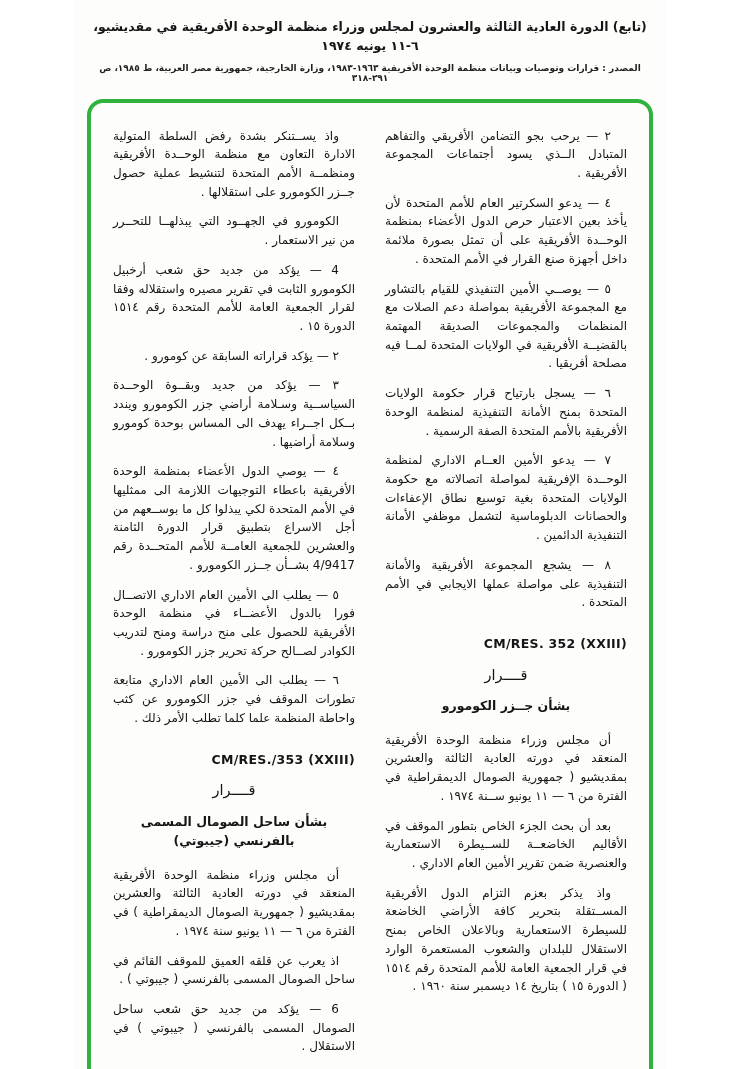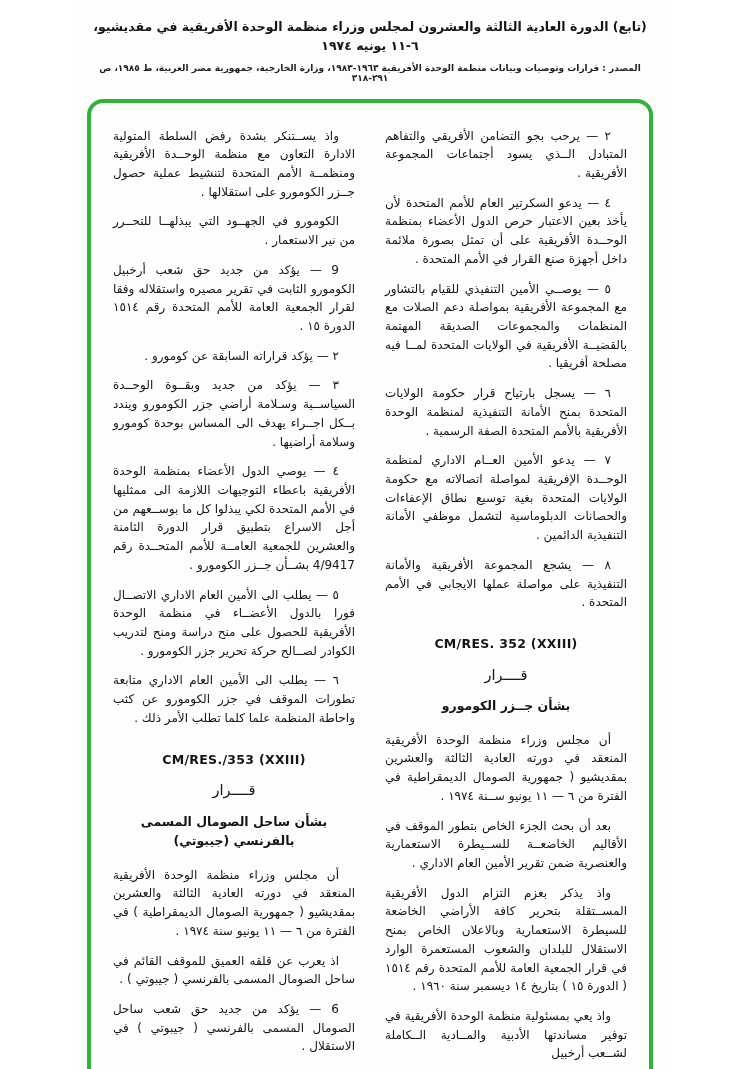--- a/index.html
+++ b/index.html
@@ -30,21 +30,21 @@
   .para {
     font-size: 12px;
     line-height: 1.56;
     text-align: justify;
     text-justify: inter-word;
     margin: 0 0 11px;
   }
   .style-para, .style-num { text-indent: 16px; }
   .style-ref {
     direction: ltr;
-    text-align: center;
+    text-align: right;
     font-weight: bold;
     font-size: 12.5px;
     margin: 22px 0 10px;
     text-indent: 0;
     letter-spacing: 0.3px;
   }
   .style-heading {
     text-align: center;
     font-weight: normal;
     font-size: 14.5px;
@@ -78,26 +78,25 @@
         <div class="para style-num">٥ — يوصــي الأمين التنفيذي للقيام بالتشاور مع المجموعة الأفريقية بمواصلة دعم الصلات مع المنظمات والمجموعات الصديقة المهتمة بالقضيــة الأفريقية في الولايات المتحدة لمــا فيه مصلحة أفريقيا .</div>
         <div class="para style-num">٦ — يسجل بارتياح قرار حكومة الولايات المتحدة بمنح الأمانة التنفيذية لمنظمة الوحدة الأفريقية بالأمم المتحدة الصفة الرسمية .</div>
         <div class="para style-num">٧ — يدعو الأمين العــام الاداري لمنظمة الوحــدة الإفريقية لمواصلة اتصالاته مع حكومة الولايات المتحدة بغية توسيع نطاق الإعفاءات والحصانات الدبلوماسية لتشمل موظفي الأمانة التنفيذية الدائمين .</div>
         <div class="para style-num">٨ — يشجع المجموعة الأفريقية والأمانة التنفيذية على مواصلة عملها الايجابي في الأمم المتحدة .</div>
         <div class="para style-ref">CM/RES. 352 (XXIII)</div>
         <div class="para style-heading">قــــرار</div>
         <div class="para style-subheading">بشأن جــزر الكومورو</div>
         <div class="para style-para">أن مجلس وزراء منظمة الوحدة الأفريقية المنعقد في دورته العادية الثالثة والعشرين بمقديشيو ( جمهورية الصومال الديمقراطية في الفترة من ٦ — ١١ يونيو ســنة ١٩٧٤ .</div>
         <div class="para style-para">بعد أن بحث الجزء الخاص بتطور الموقف في الأقاليم الخاضعــة للســيطرة الاستعمارية والعنصرية ضمن تقرير الأمين العام الاداري .</div>
         <div class="para style-para">واذ يذكر بعزم التزام الدول الأفريقية المســتقلة بتحرير كافة الأراضي الخاضعة للسيطرة الاستعمارية وبالاعلان الخاص بمنح الاستقلال للبلدان والشعوب المستعمرة الوارد في قرار الجمعية العامة للأمم المتحدة رقم ١٥١٤ ( الدورة ١٥ ) بتاريخ ١٤ ديسمبر سنة ١٩٦٠ .</div>
-        <div class="para style-para">واذ يعي بمسئولية منظمة الوحدة الأفريقية في توفير مساندتها الأدبية والمــادية الــكاملة لشــعب أرخبيل</div>
       </div>
     <div class="column" id="col-left">
         <div class="para style-para">واذ يســتنكر بشدة رفض السلطة المتولية الادارة التعاون مع منظمة الوحــدة الأفريقية ومنظمــة الأمم المتحدة لتنشيط عملية حصول جــزر الكومورو على استقلالها .</div>
         <div class="para style-para">الكومورو في الجهــود التي يبذلهــا للتحــرر من نير الاستعمار .</div>
-        <div class="para style-num">9 — يؤكد من جديد حق شعب أرخبيل الكومورو الثابت في تقرير مصيره واستقلاله وفقا لقرار الجمعية العامة للأمم المتحدة رقم ١٥١٤ الدورة ١٥ .</div>
+        <div class="para style-num">4 — يؤكد من جديد حق شعب أرخبيل الكومورو الثابت في تقرير مصيره واستقلاله وفقا لقرار الجمعية العامة للأمم المتحدة رقم ١٥١٤ الدورة ١٥ .</div>
         <div class="para style-num">٢ — يؤكد قراراته السابقة عن كومورو .</div>
         <div class="para style-num">٣ — يؤكد من جديد وبقــوة الوحــدة السياســية وسـلامة أراضي جزر الكومورو ويندد بــكل اجــراء يهدف الى المساس بوحدة كومورو وسلامة أراضيها .</div>
         <div class="para style-num">٤ — يوصي الدول الأعضاء بمنظمة الوحدة الأفريقية باعطاء التوجيهات اللازمة الى ممثليها في الأمم المتحدة لكي يبذلوا كل ما بوســعهم من أجل الاسراع بتطبيق قرار الدورة الثامنة والعشرين للجمعية العامــة للأمم المتحــدة رقم 4/9417 بشــأن جــزر الكومورو .</div>
         <div class="para style-num">٥ — يطلب الى الأمين العام الاداري الاتصــال فورا بالدول الأعضــاء في منظمة الوحدة الأفريقية للحصول على منح دراسة ومنح لتدريب الكوادر لصــالح حركة تحرير جزر الكومورو .</div>
         <div class="para style-num">٦ — يطلب الى الأمين العام الاداري متابعة تطورات الموقف في جزر الكومورو عن كثب واحاطة المنظمة علما كلما تطلب الأمر ذلك .</div>
         <div class="para style-ref">CM/RES./353 (XXIII)</div>
         <div class="para style-heading">قــــرار</div>
         <div class="para style-subheading">بشأن ساحل الصومال المسمى بالفرنسي (جيبوتي)</div>
         <div class="para style-para">أن مجلس وزراء منظمة الوحدة الأفريقية المنعقد في دورته العادية الثالثة والعشرين بمقديشيو ( جمهورية الصومال الديمقراطية ) في الفترة من ٦ — ١١ يونيو سنة ١٩٧٤ .</div>
         <div class="para style-para">اذ يعرب عن قلقه العميق للموقف القائم في ساحل الصومال المسمى بالفرنسي ( جيبوتي ) .</div>

